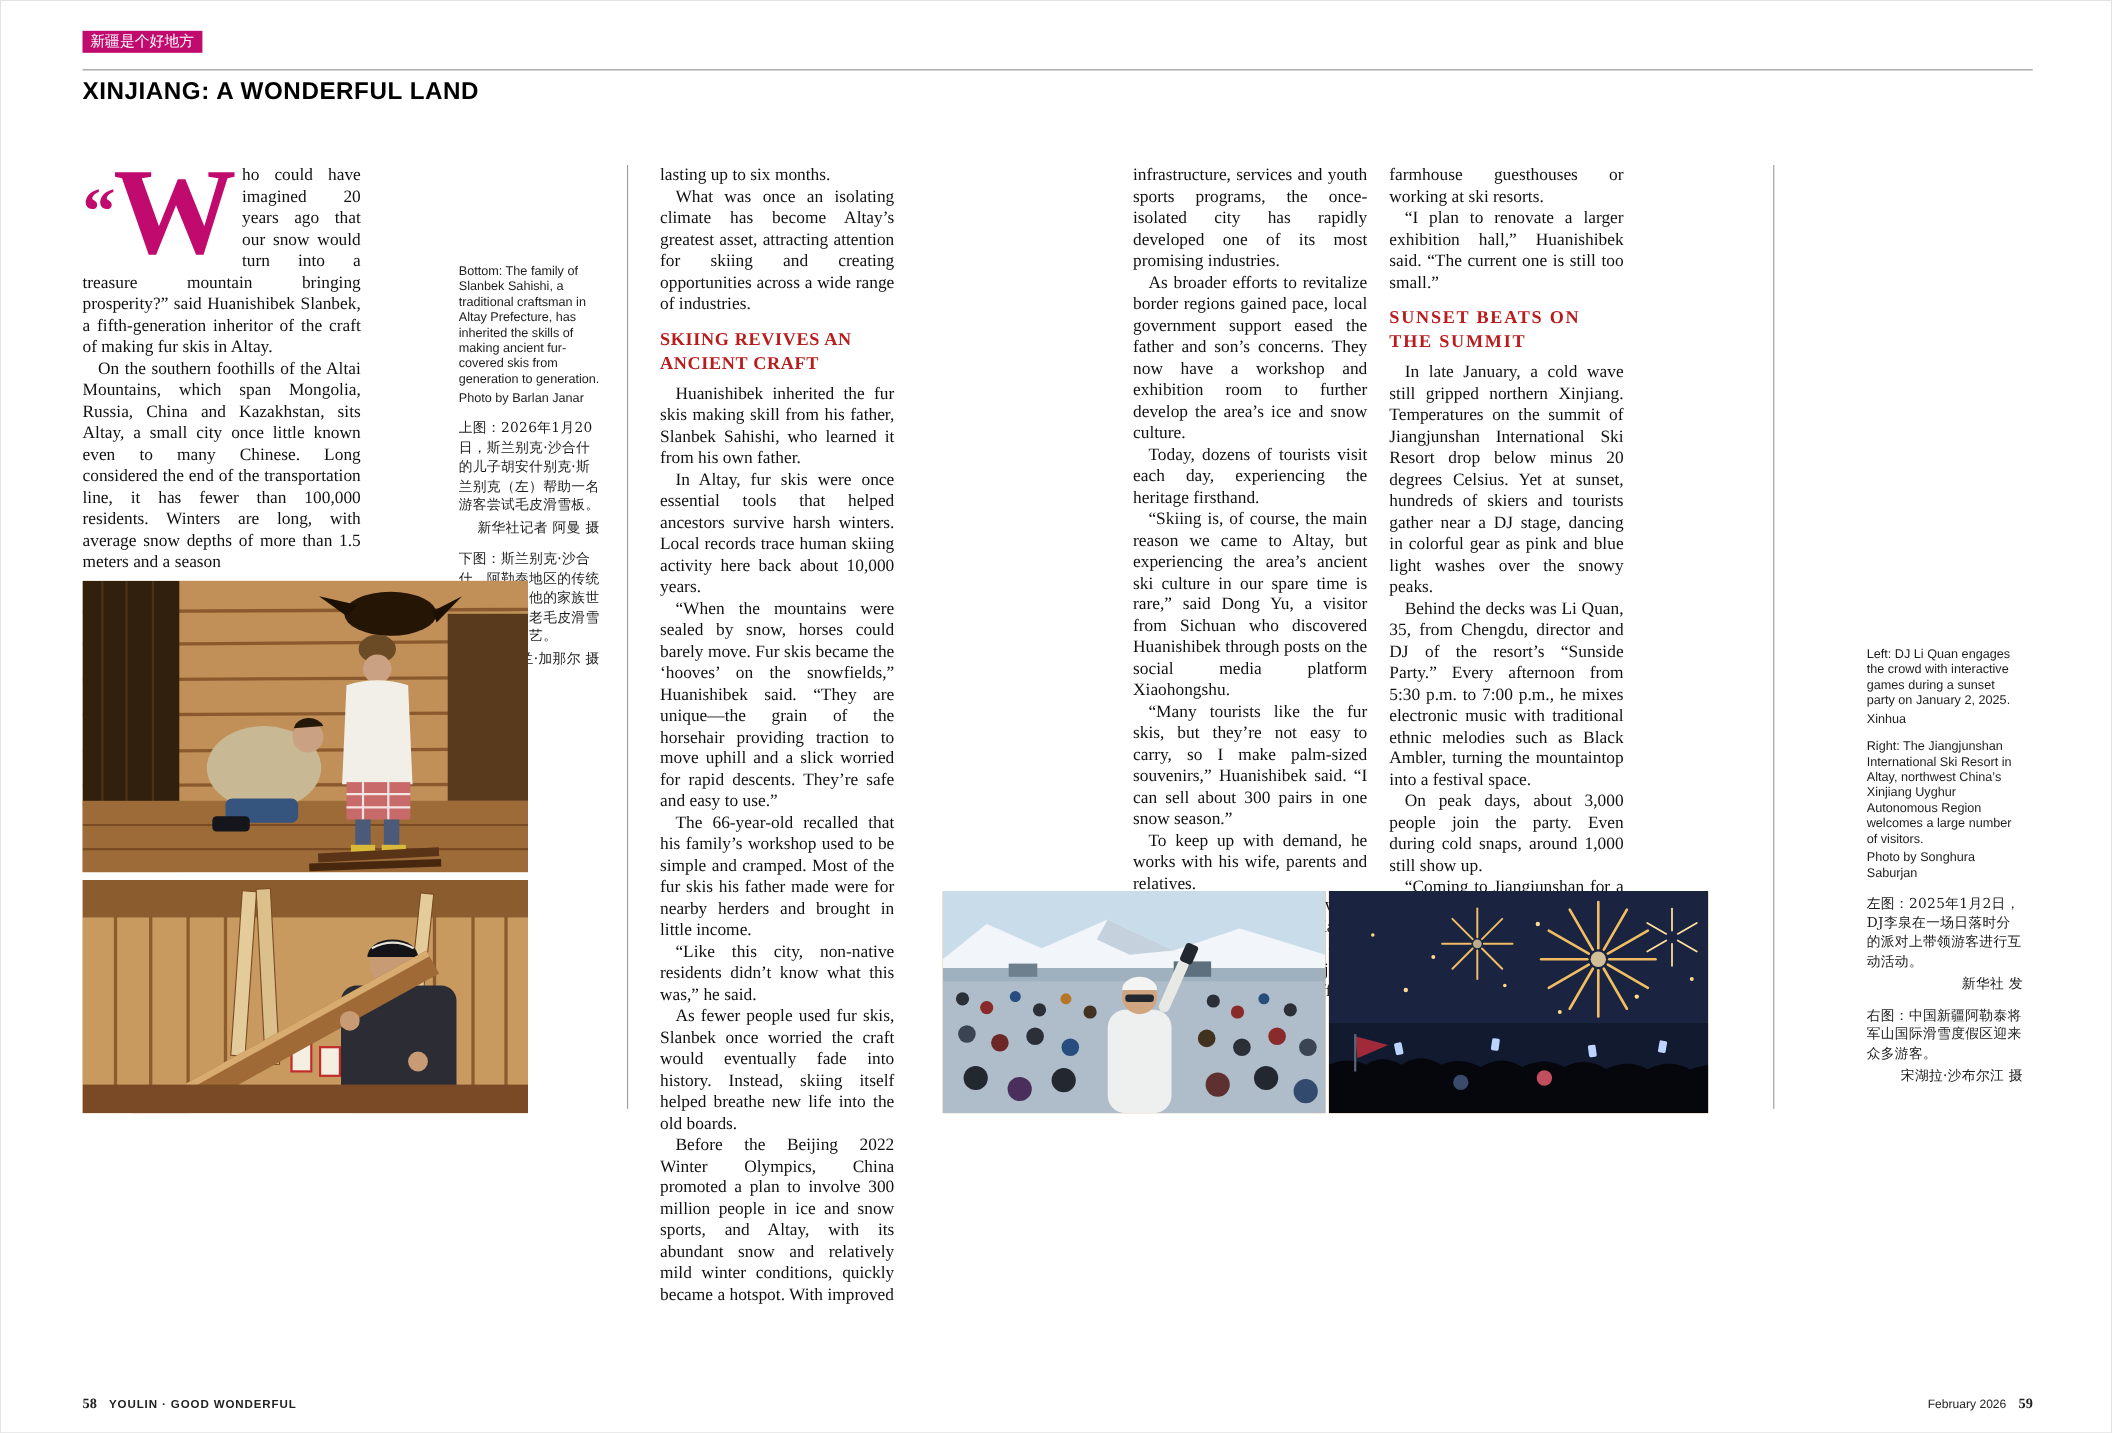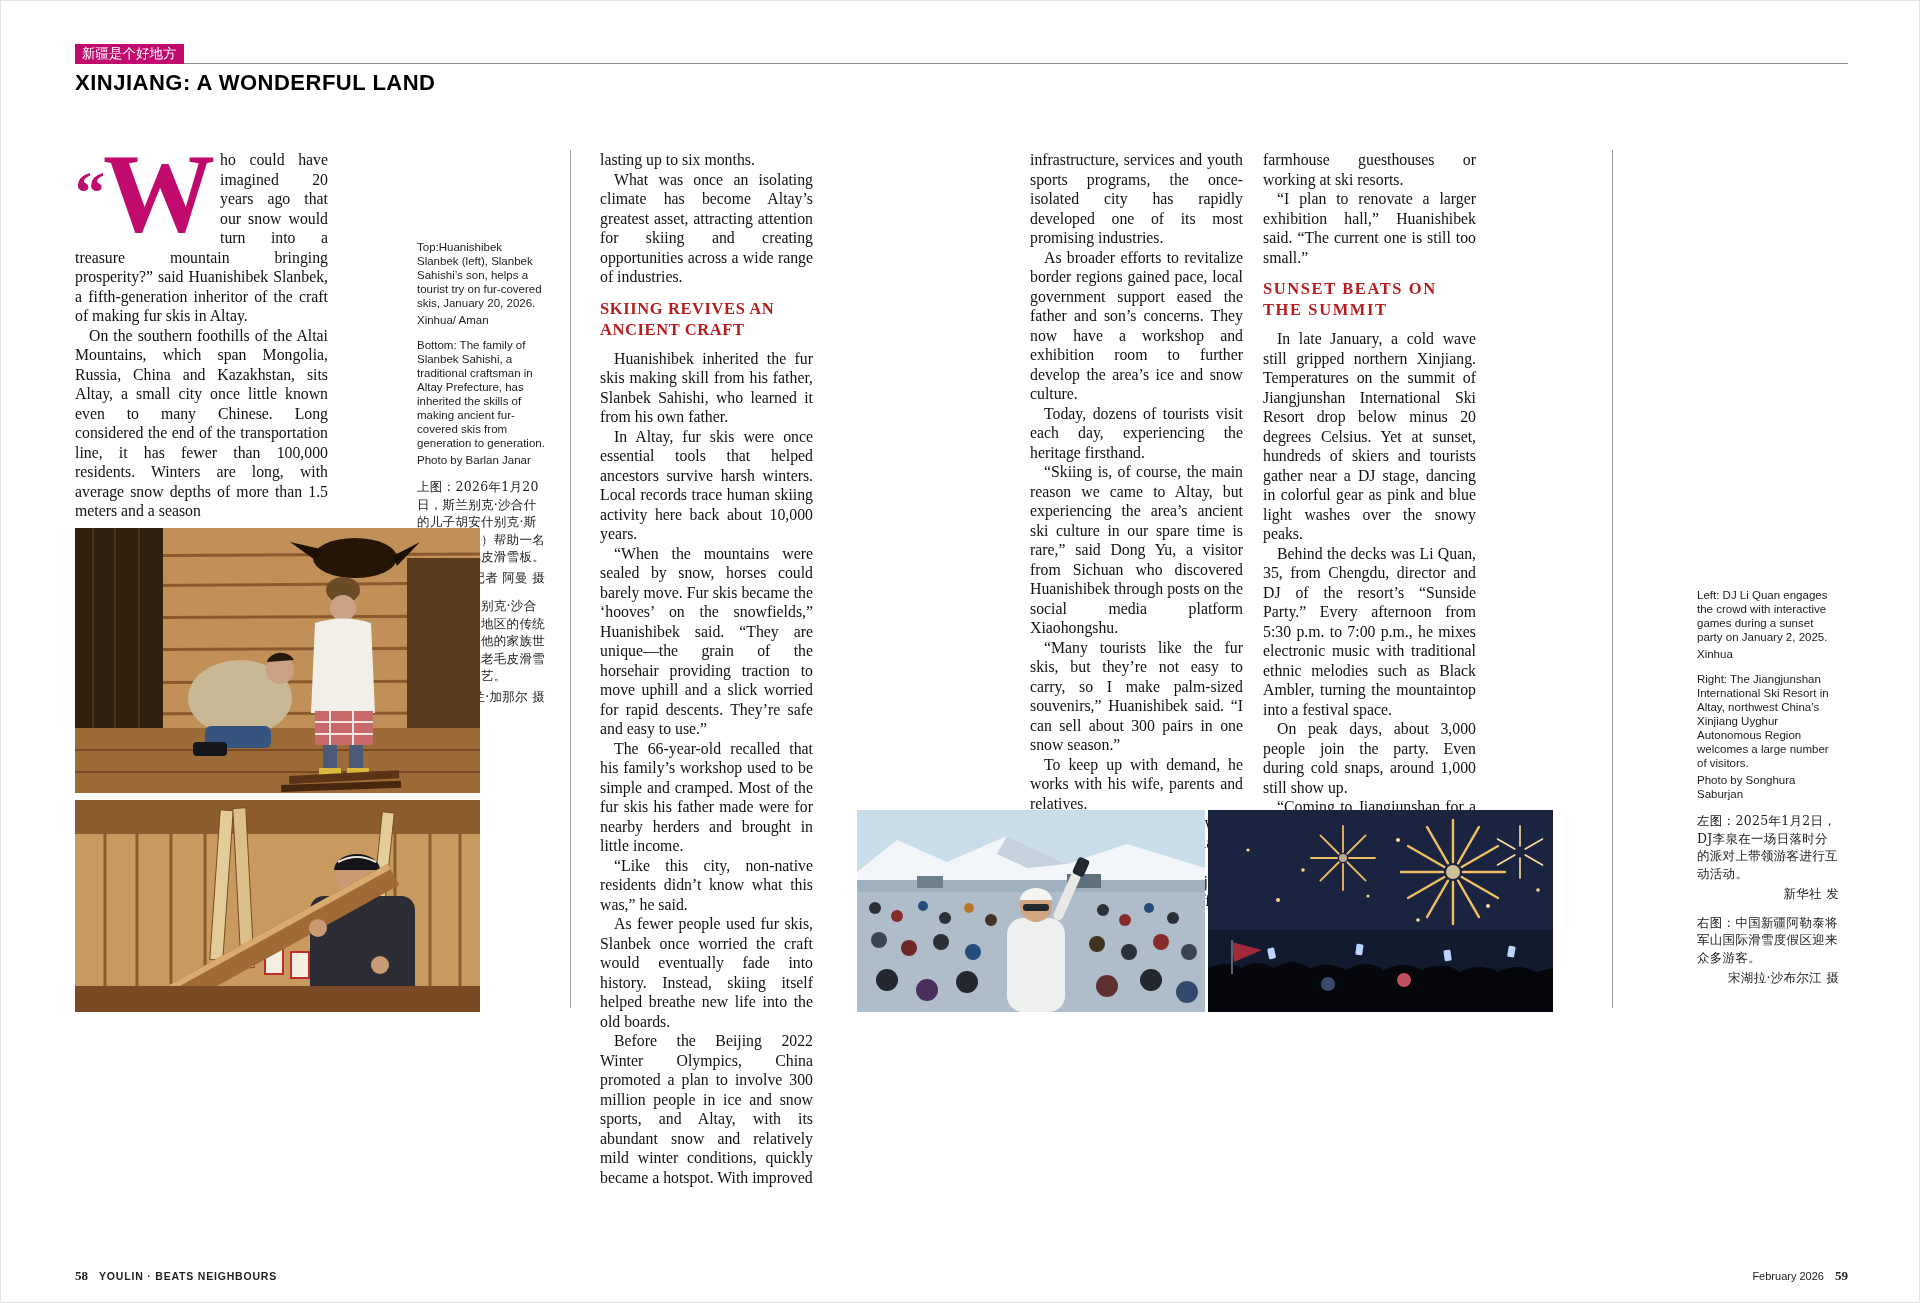--- a/index.html
+++ b/index.html
@@ -41,36 +41,32 @@
   .foot{font-family:"Liberation Sans",sans-serif;font-size:11px;color:#222;}
   .foot .pn{font-family:"Liberation Serif",serif;font-size:13px;font-weight:bold;}
   .foot .mag{letter-spacing:.8px;font-size:10.5px;font-weight:bold;}
 </style>
 </head>
 <body>
 
 <div class="sheet">
 
   <div class="abs hrule" style="left:75px;top:63px;width:1773px;"></div>
-  <div class="abs tag" style="left:75px;top:44px;">新疆是个好地方</div>
+  <div class="abs tag" style="left:75px;top:28px;">新疆是个好地方</div>
   <div class="abs title" style="left:75px;top:70px;">XINJIANG: A WONDERFUL LAND</div>
 
   <div class="abs vrule" style="left:570px;top:150px;height:858px;"></div>
   <div class="abs vrule" style="left:1612px;top:150px;height:858px;"></div>
 
   <div class="abs col" style="left:75px;top:150px;width:253px;">
     <p><span class="dropcap"><span class="dc-q">“</span><span class="dc-w">W</span></span><span>ho could have imagined 20 years ago that our snow would turn into a treasure mountain bringing prosperity?” said Huanishibek Slanbek, a fifth-generation inheritor of the craft of making fur skis in Altay.</span></p>
     <p class="ind">On the southern foothills of the Altai Mountains, which span Mongolia, Russia, China and Kazakhstan, sits Altay, a small city once little known even to many Chinese. Long considered the end of the transportation line, it has fewer than 100,000 residents. Winters are long, with average snow depths of more than 1.5 meters and a season</p>
   </div>
 
   <div class="abs cap" style="left:417px;top:240px;width:128px;">
-    <div class="blk">
-      <p>Top:Huanishibek Slanbek (left), Slanbek Sahishi’s son, helps a tourist try on fur-covered skis, January 20, 2026.</p>
-      <p>Xinhua/ Aman</p>
-    </div>
     <div class="blk">
       <p>Bottom: The family of Slanbek Sahishi, a traditional craftsman in Altay Prefecture, has inherited the skills of making ancient fur-covered skis from generation to generation.</p>
       <p>Photo by Barlan Janar</p>
     </div>
     <div class="blk cn">
       <p>上图：2026年1月20日，斯兰别克·沙合什的儿子胡安什别克·斯兰别克（左）帮助一名游客尝试毛皮滑雪板。</p>
       <p class="credit">新华社记者 阿曼 摄</p>
     </div>
     <div class="blk cn">
       <p>下图：斯兰别克·沙合什，阿勒泰地区的传统手工艺人，他的家族世代传承着古老毛皮滑雪板的制作技艺。</p>
@@ -323,20 +319,20 @@
       </g>
       <polygon points="24,132 54,140 26,152" fill="#a12a3a"></polygon>
       <line x1="24" y1="130" x2="24" y2="164" stroke="#5b6578" stroke-width="2"></line>
       <circle cx="196" cy="170" r="7" fill="#c14f5f"></circle>
       <circle cx="120" cy="174" r="7" fill="#3a4a6b"></circle>
     </svg>
   </div>
 
   <div class="abs foot" style="left:75px;top:1268px;">
     <span class="pn">58</span>
-    <span class="mag" style="margin-left:8px;">YOULIN · BEATS NEIGHBOURS</span>
+    <span class="mag" style="margin-left:8px;">YOULIN · GOOD WONDERFUL</span>
   </div>
   <div class="abs foot" style="right:72px;top:1268px;">
     <span>February 2026</span>
     <span class="pn" style="margin-left:8px;">59</span>
   </div>
 
 </div>
 
 </body></html>

